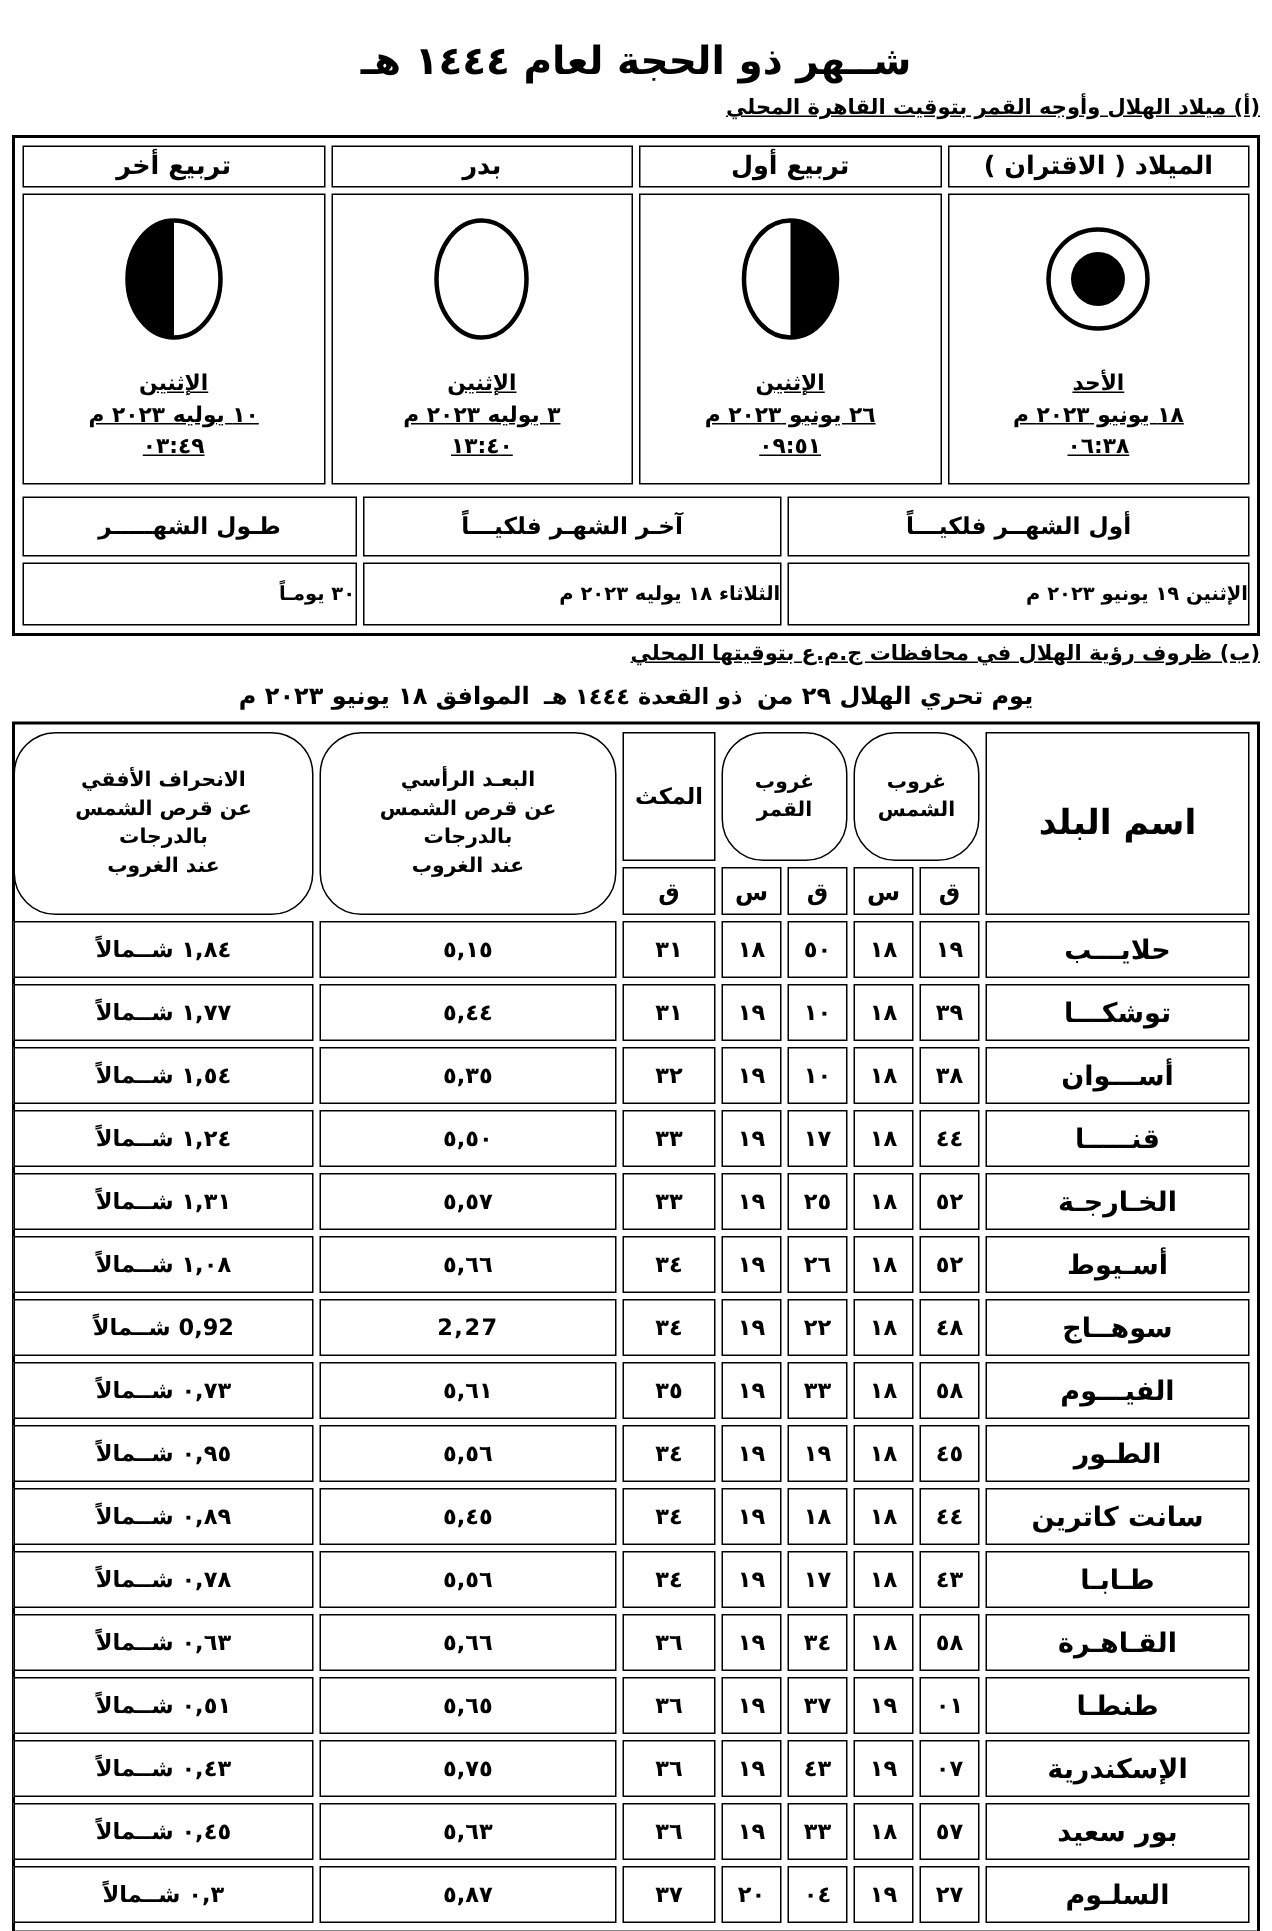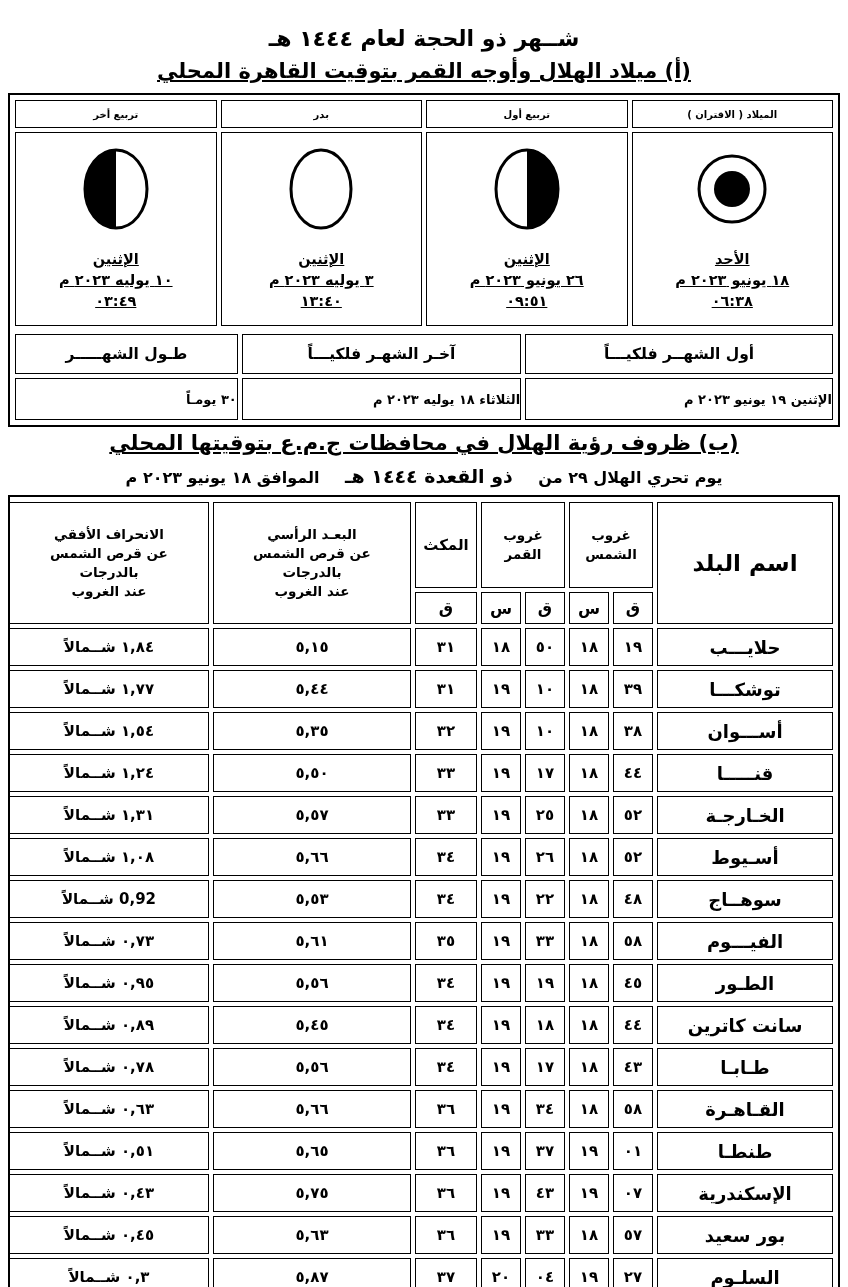--- a/index.html
+++ b/index.html
@@ -1,37 +1,37 @@
 <!DOCTYPE html>
 <html lang="ar" dir="rtl"><head>
 <meta charset="utf-8">
 <style>
   html,body{margin:0;padding:0;background:#fff;color:#000;}
   body{font-family:"DejaVu Sans",sans-serif;font-weight:bold;}
   .page{width:848px;min-height:1287px;box-sizing:border-box;padding:2px 8px;direction:rtl;}
   
-  .main-title{font-size:22px;text-align:center;margin:24px 0 8px;letter-spacing:0;}
-  .sub-title{font-size:21px;text-align:center;margin:4px 0 10px;text-decoration:underline;}
+  .main-title{font-size:26px;text-align:center;margin:24px 0 8px;letter-spacing:0;}
+  .sub-title{font-size:14px;text-align:right;margin:4px 0 10px;text-decoration:underline;}
   .tahari{font-size:16px;text-align:center;margin:6px 0 8px;}
-  .tahari .hijri{font-size:19px;margin:0 20px;}
+  .tahari .hijri{font-size:15px;margin:0 4px;}
   
   .frame{border:2px solid #000;padding:1px;margin:0 0 4px;}
   table{border-collapse:separate;border-spacing:4px;width:100%;table-layout:fixed;}
   th,td{border:1.6px solid #000;text-align:center;vertical-align:middle;padding:0;background:#fff;}
   
-  .phases th{height:26px;font-size:10px;}
+  .phases th{height:26px;font-size:17px;}
   .phases td{height:192px;vertical-align:top;}
   .phase-cell{display:flex;flex-direction:column;align-items:center;padding-top:12px;}
   .phase-cell svg{margin-bottom:12px;}
   .phase-line{font-size:14.5px;line-height:21px;text-decoration:underline;}
   .pfooter th{height:38px;font-size:15.5px;}
   .pfooter td{height:40px;font-size:13px;text-align:right;}
   
   .cities th{font-size:13.5px;line-height:19px;}
-  .cities .two-line,.cities .multi-line{white-space:pre-line;}
+  .cities .two-line,.cities .multi-line{white-space:pre-line;border-radius:28px;}
   .cities .hdr-top{height:86px;}
   .cities .hdr-sub th{height:30px;font-size:16px;}
   .cities .hdr-mokth{font-size:15px;}
   .cities .city-h{font-size:23px;}
   .cities td{height:36px;font-size:15px;}
   .cities td.city{font-size:18px;}
   .cities td.deg{letter-spacing:1px;}
 </style>
 </head>
 <body>
@@ -225,21 +225,21 @@
             <td class="deg">٥,٦٦</td>
             <td class="deg">١,٠٨ شــمالاً</td>
           </tr>
           <tr>
             <td class="city">سوهــاج</td>
             <td>٤٨</td>
             <td>١٨</td>
             <td>٢٢</td>
             <td>١٩</td>
             <td>٣٤</td>
-            <td class="deg">٥,٥٣</td>
+            <td class="deg">2,27</td>
             <td class="deg">0,92 شــمالاً</td>
           </tr>
           <tr>
             <td class="city">الفيـــوم</td>
             <td>٥٨</td>
             <td>١٨</td>
             <td>٣٣</td>
             <td>١٩</td>
             <td>٣٥</td>
             <td class="deg">٥,٦١</td>

